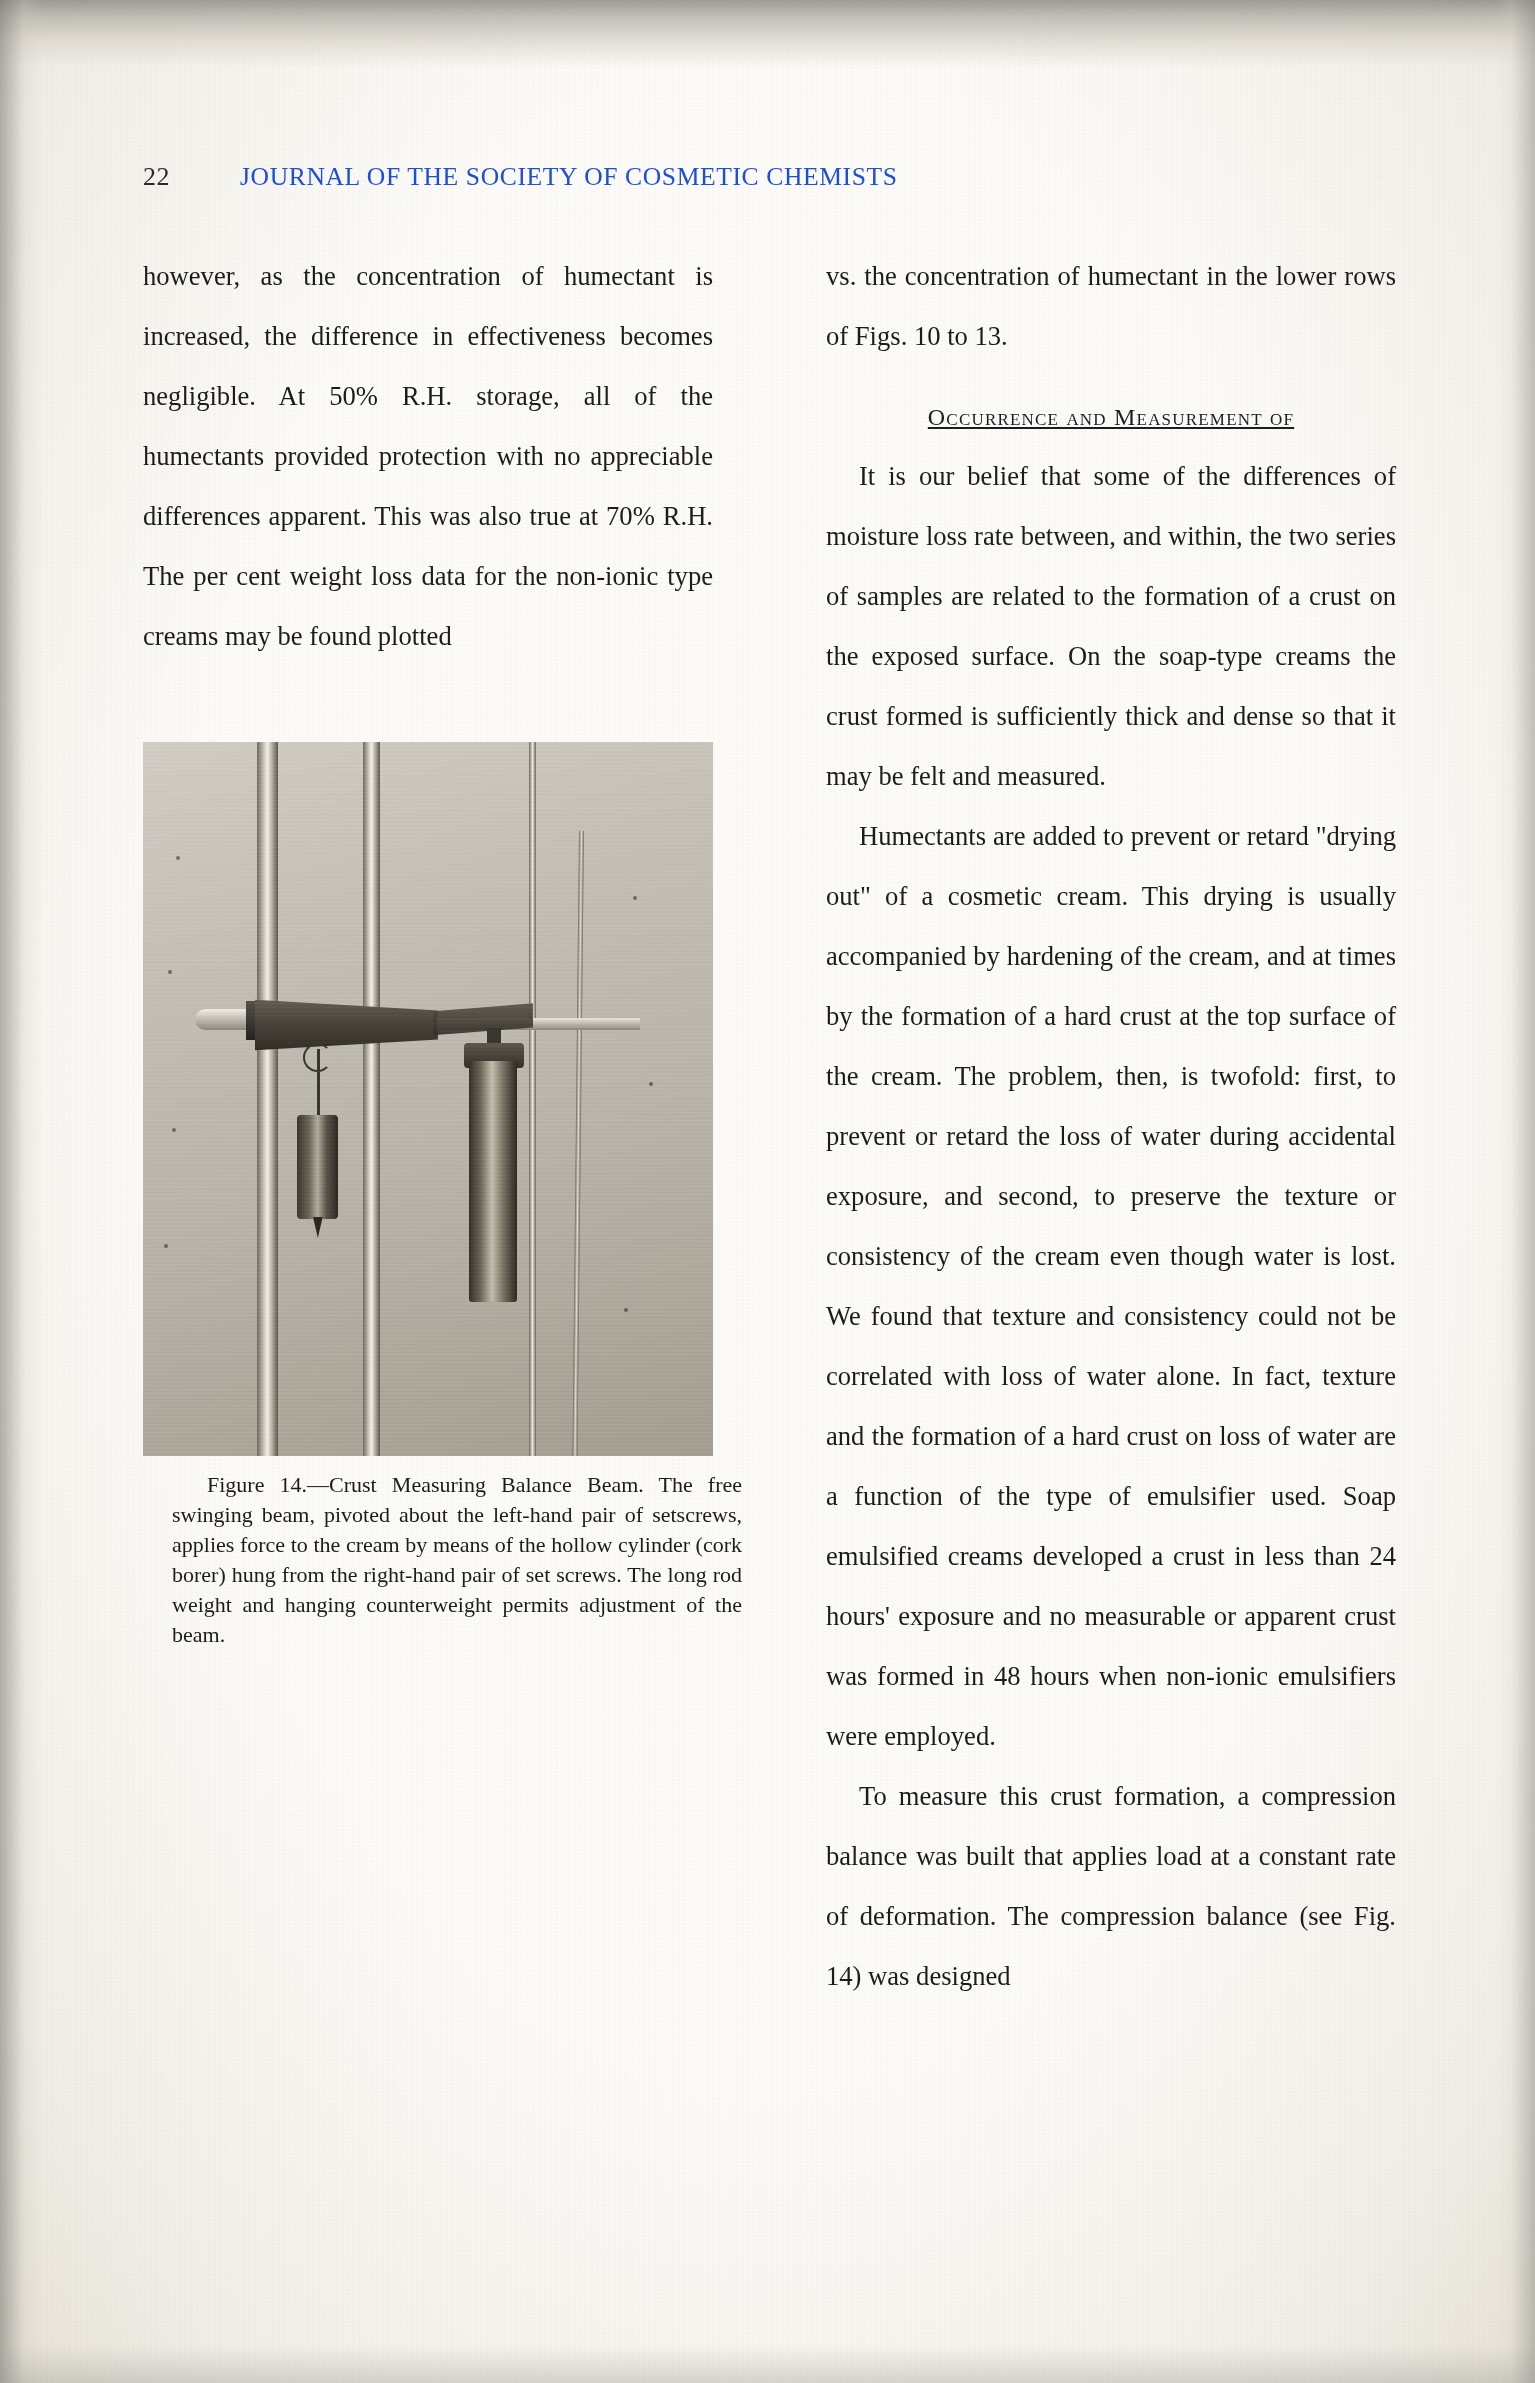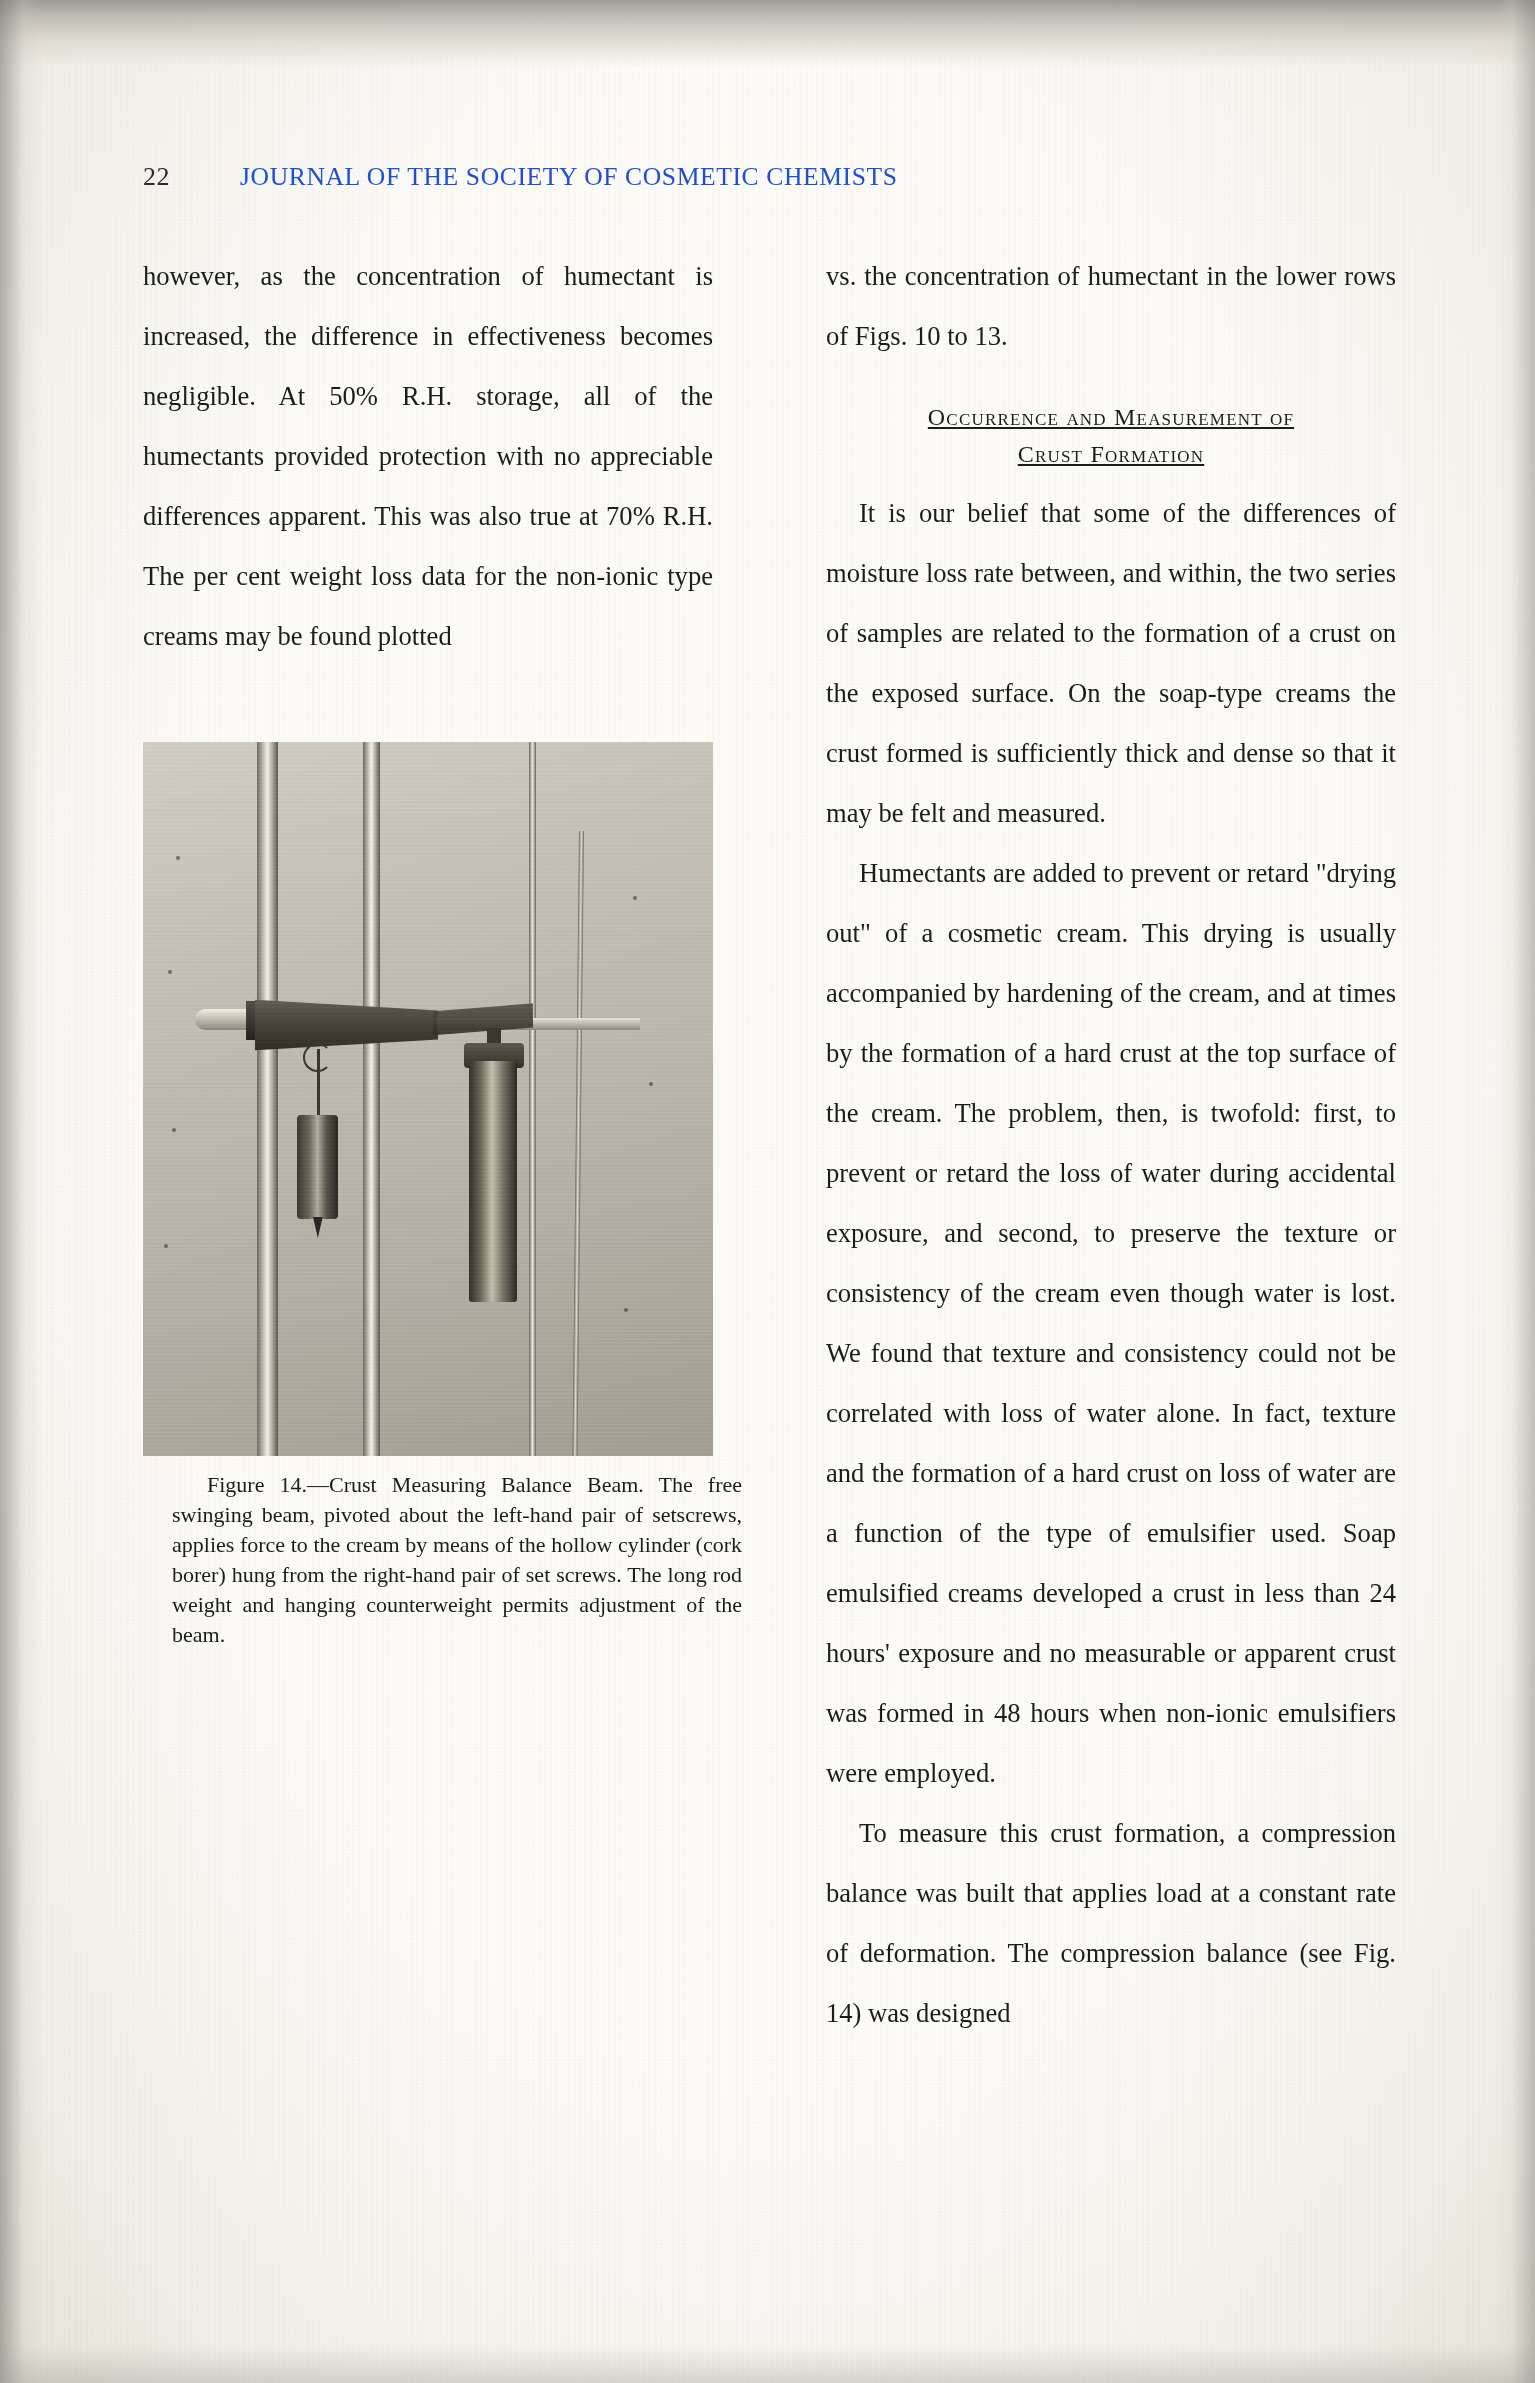--- a/index.html
+++ b/index.html
@@ -335,21 +335,20 @@
       <span class="lead">Figure 14.—Crust Measuring Balance</span>
       <span>Beam. The free swinging beam, pivoted about the left-hand pair of setscrews, applies force to the cream by means of the hollow cylinder (cork borer) hung from the right-hand pair of set screws. The long rod weight and hanging counterweight permits adjustment of the beam.</span>
     </div>
   </div>
 
   <div class="col col-right">
     <p class="body">vs. the concentration of humectant in the lower rows of Figs. 10 to 13.</p>
 
     <div class="section-head">
       <span class="l1">Occurrence and Measurement of</span>
-      <span class="l2">Crust Formation</span>
     </div>
 
     <p class="body indent">It is our belief that some of the differences of moisture loss rate between, and within, the two series of samples are related to the formation of a crust on the exposed surface. On the soap-type creams the crust formed is sufficiently thick and dense so that it may be felt and measured.</p>
     <p class="body indent">Humectants are added to prevent or retard "drying out" of a cosmetic cream. This drying is usually accompanied by hardening of the cream, and at times by the formation of a hard crust at the top surface of the cream. The problem, then, is twofold: first, to prevent or retard the loss of water during accidental exposure, and second, to preserve the texture or consistency of the cream even though water is lost. We found that texture and consistency could not be correlated with loss of water alone. In fact, texture and the formation of a hard crust on loss of water are a function of the type of emulsifier used. Soap emulsified creams developed a crust in less than 24 hours' exposure and no measurable or apparent crust was formed in 48 hours when non-ionic emulsifiers were employed.</p>
     <p class="body indent">To measure this crust formation, a compression balance was built that applies load at a constant rate of deformation. The compression balance (see Fig. 14) was designed</p>
   </div>
 
 </div>
 
 

